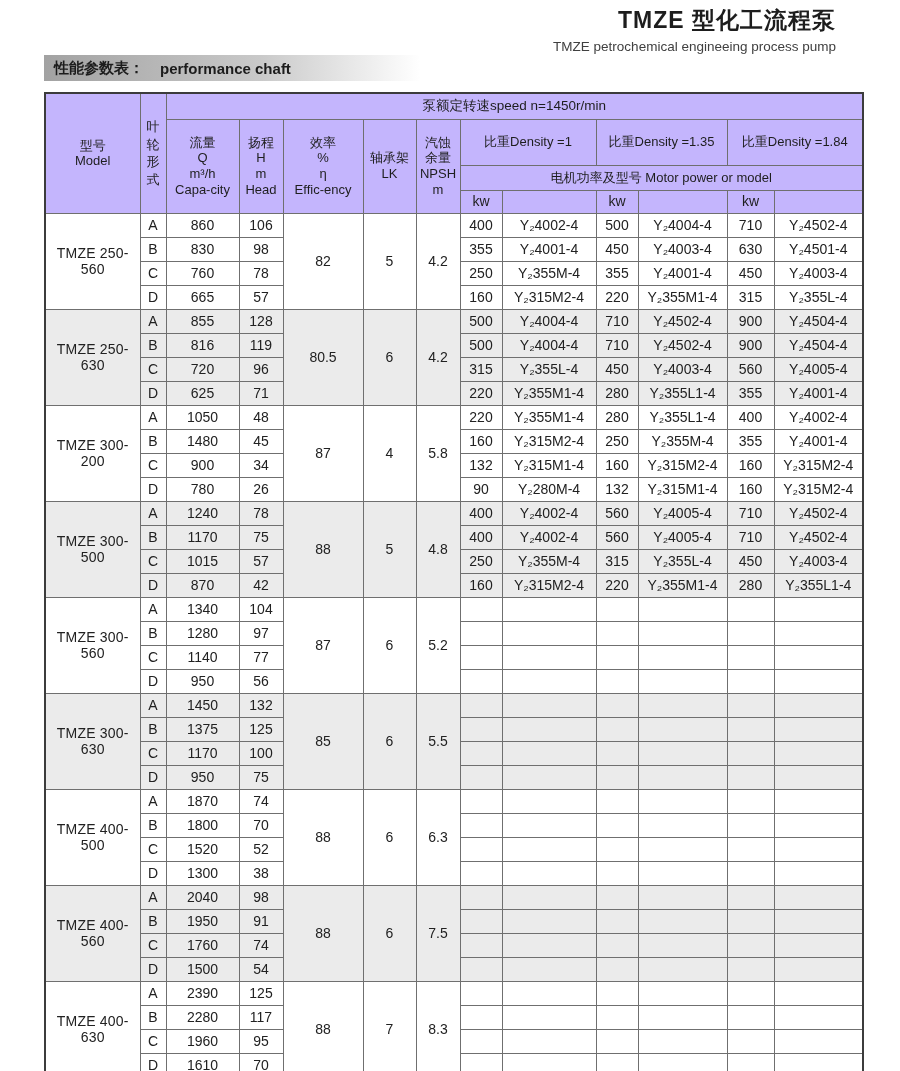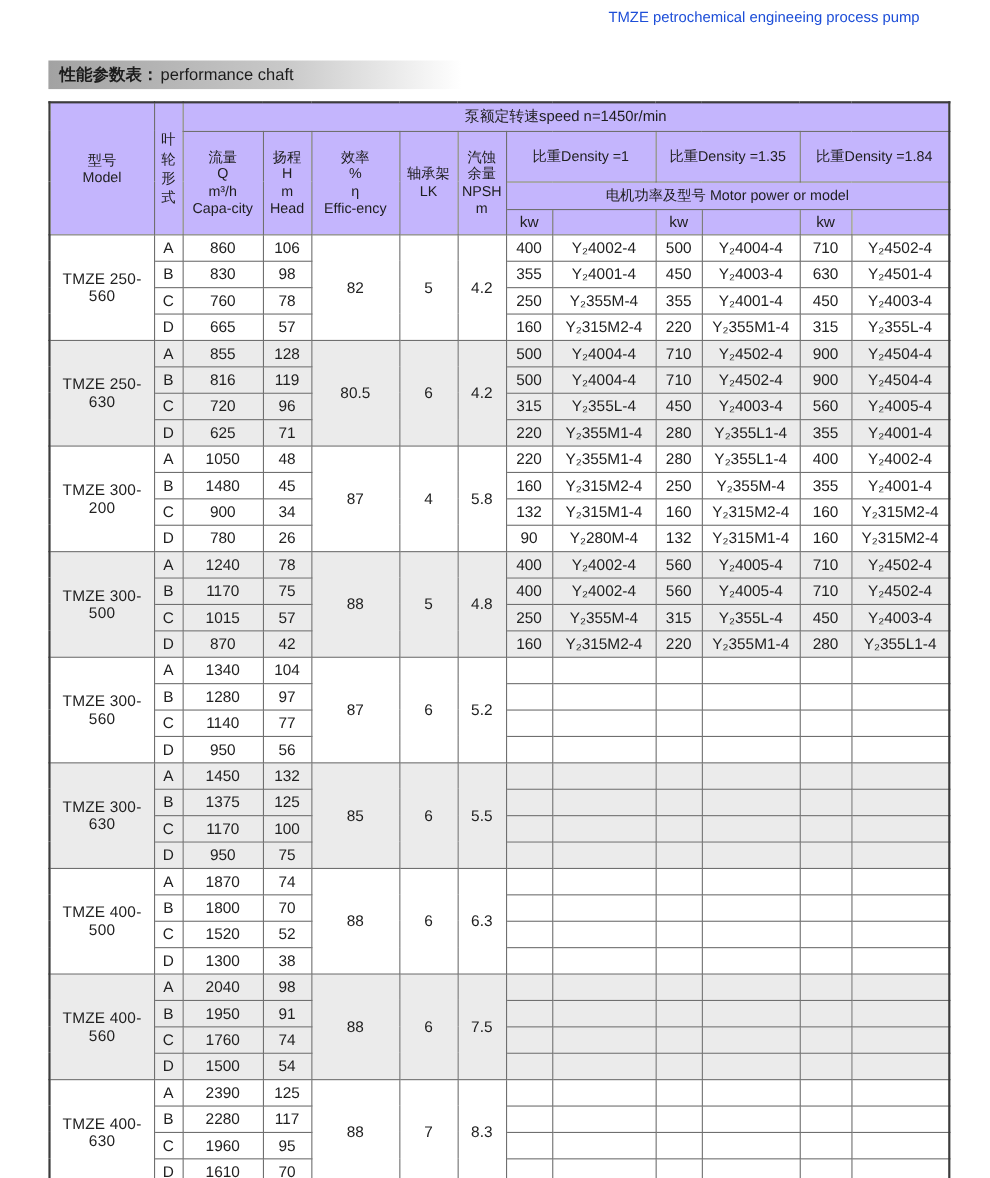--- a/index.html
+++ b/index.html
@@ -2,28 +2,28 @@
 <html><head>
 <meta charset="utf-8">
 <style>
   html,body{margin:0;padding:0;width:900px;height:1071px;background:#fff;overflow:hidden;
     font-family:"Liberation Sans","DejaVu Sans",sans-serif;color:#222;}
   .page{position:relative;width:900px;height:1071px;}
 
   
   .title-wrap{position:absolute;top:5px;right:64px;text-align:right;}
   .title-zh{font-size:23px;font-weight:600;letter-spacing:1px;color:#1d1d1d;}
-  .title-en{font-size:13.5px;font-weight:400;color:#1d4ed8;margin-top:3px;}
+  .title-en{font-size:13.5px;font-weight:400;color:#404040;margin-top:3px;}
 
   
   .section-bar{position:absolute;left:44px;top:55px;width:392px;height:26px;
     background:linear-gradient(to right,#a2a2a2,#c9c9c9 55%,#ffffff 96%);
     display:flex;align-items:center;padding-left:10px;box-sizing:border-box;}
   .section-zh{font-size:15px;font-weight:700;color:#1c1c1c;}
-  .section-en{font-size:15px;font-weight:400;color:#1c1c1c;margin-left:2px;}
+  .section-en{font-size:15px;font-weight:700;color:#1c1c1c;margin-left:16px;}
 
   
   .table-wrap{position:absolute;left:44px;top:92px;}
   table{border-collapse:collapse;table-layout:fixed;width:818px;border:2px solid #3c3c3c;}
   th,td{border:1px solid #6f6f6f;padding:0;text-align:center;vertical-align:middle;
     overflow:hidden;}
   thead th{background:#c4b5fd;font-weight:400;font-size:13px;line-height:1.2;color:#1e1e1e;}
   thead tr:nth-child(1){height:26px;}
   thead tr:nth-child(2){height:46px;}
   thead tr:nth-child(3){height:25px;}
@@ -36,20 +36,21 @@
   tbody tr{height:23px;}
   tbody tr.shaded td{background:#ebebeb;}
   td.model{font-size:14px;letter-spacing:0.2px;}
 </style>
 </head>
 <body>
 
 <div class="page">
 
   <div class="title-wrap">
+    <div class="title-zh">TMZE 型化工流程泵</div>
     <div class="title-en">TMZE petrochemical engineeing process pump</div>
   </div>
 
   <div class="section-bar">
     <span class="section-zh">性能参数表：</span>
     <span class="section-en">performance chaft</span>
   </div>
 
   <div class="table-wrap">
     <table>

